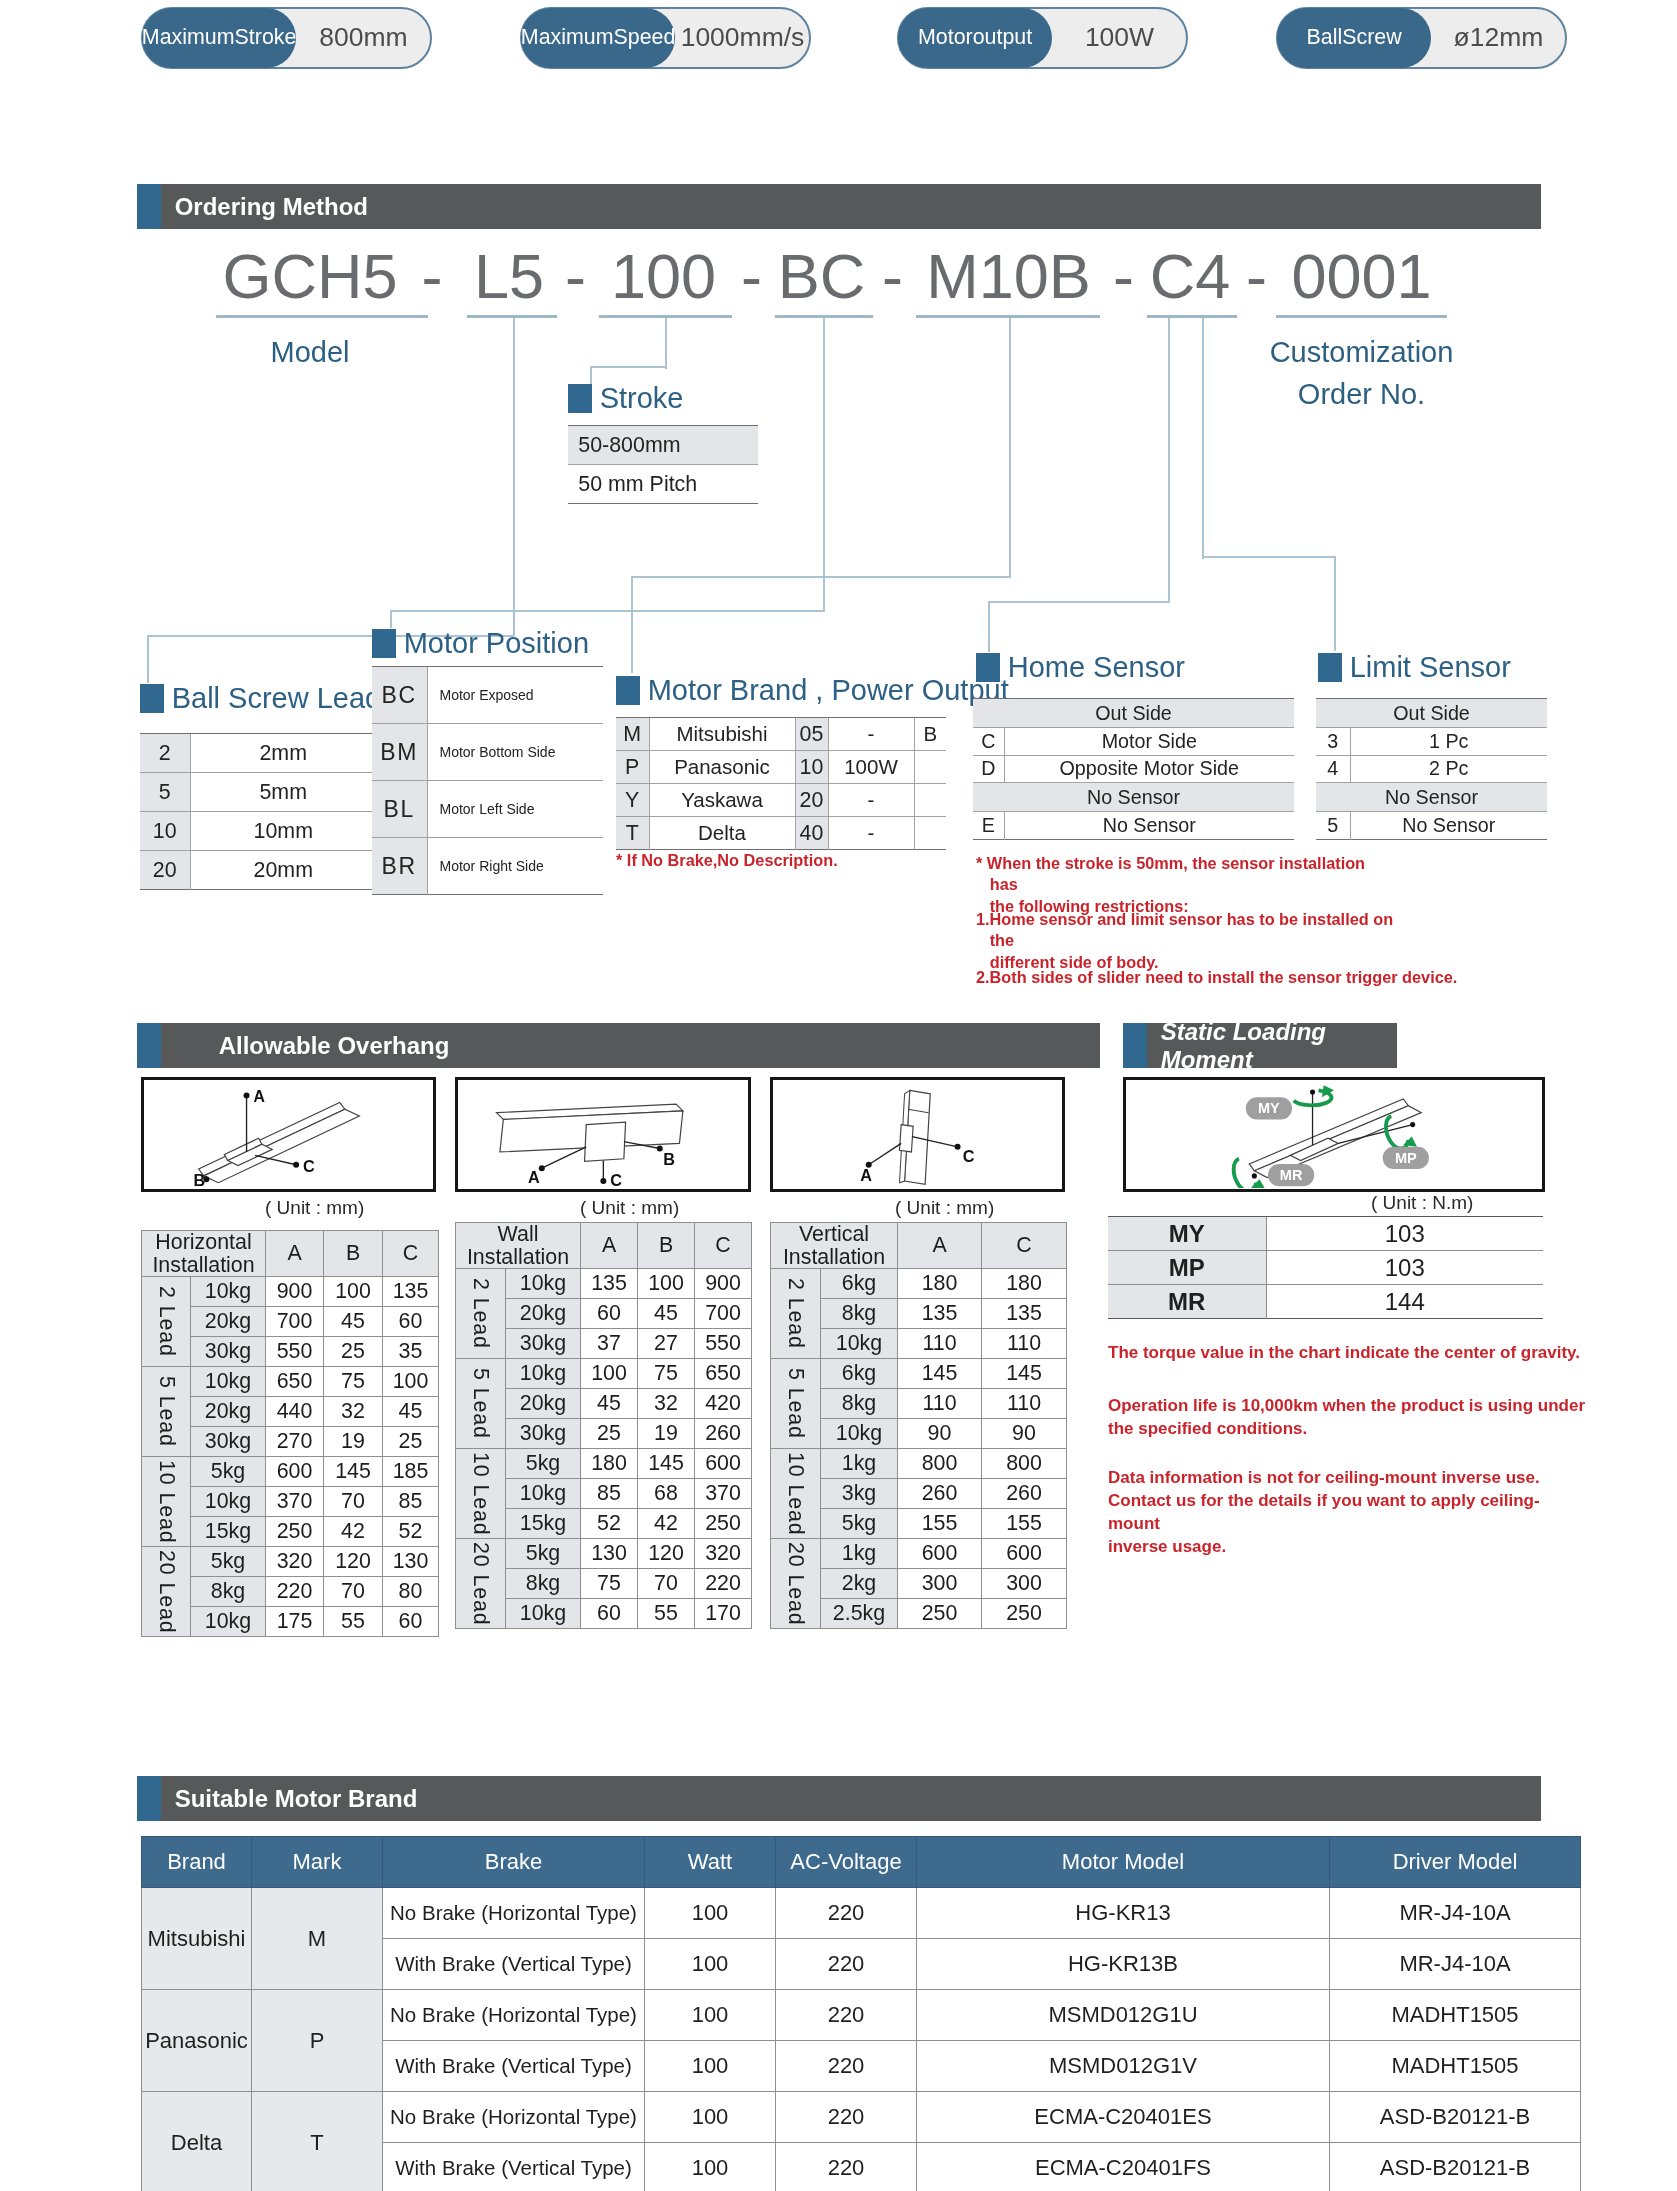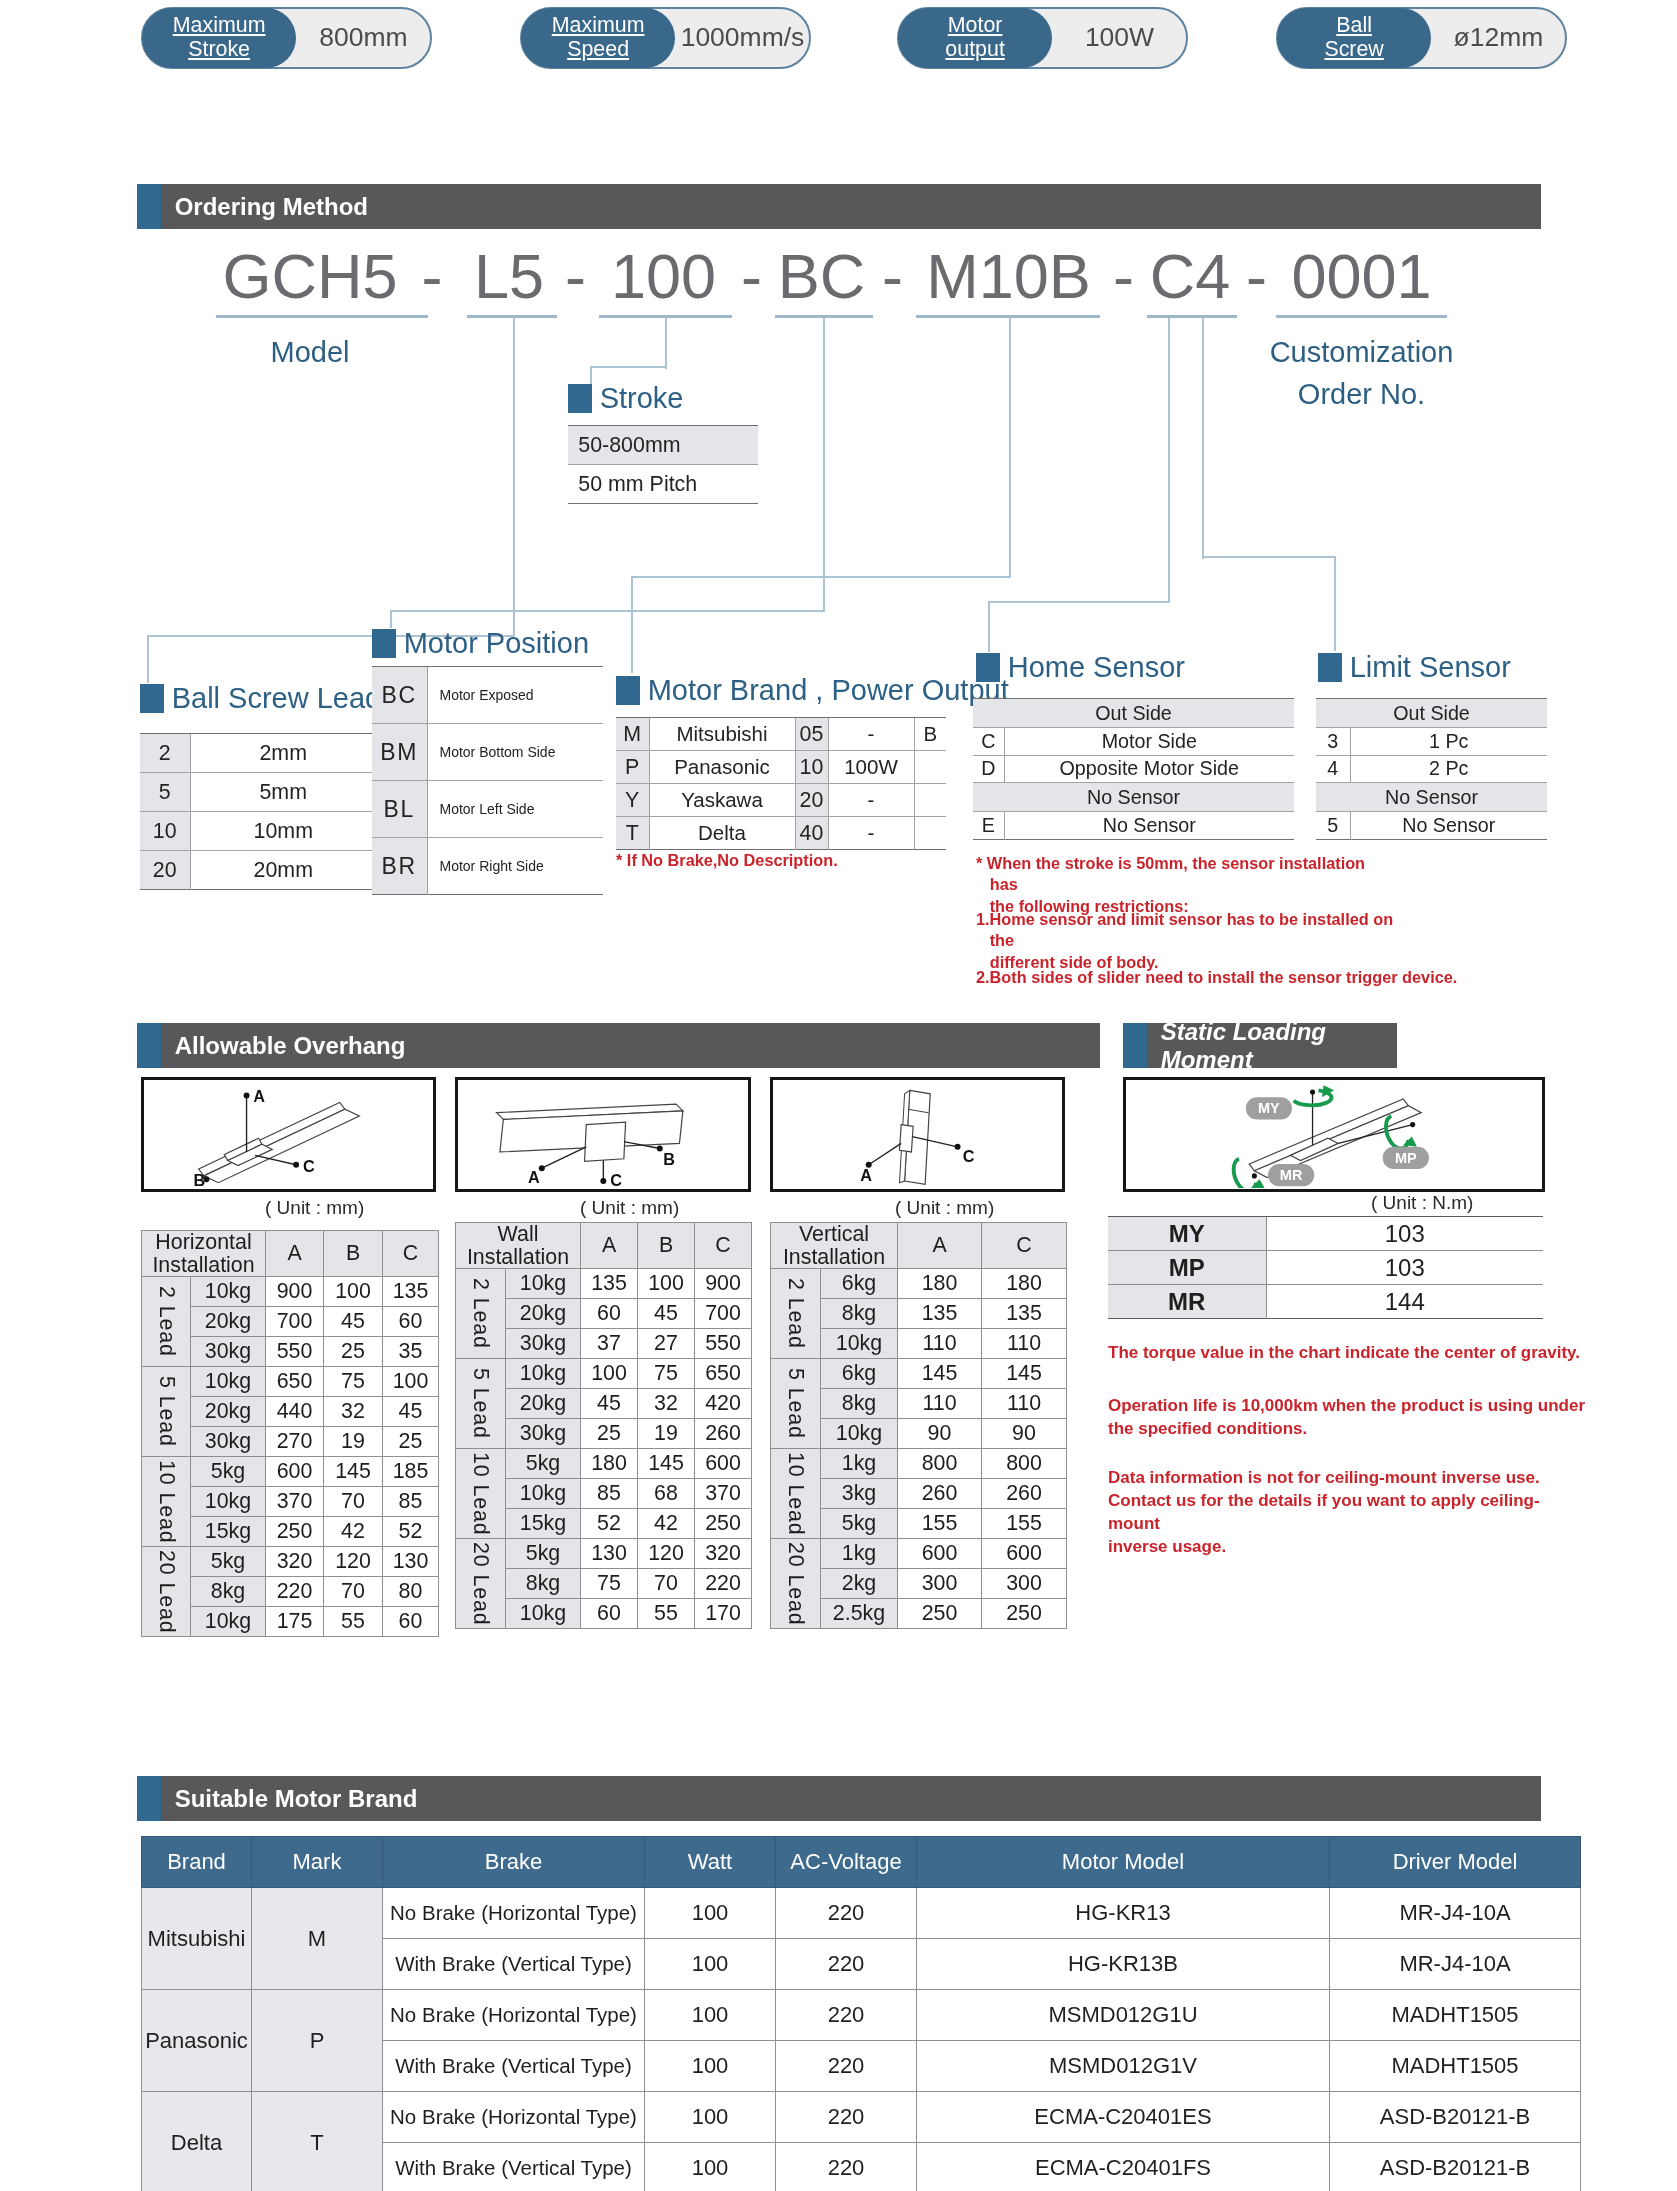--- a/index.html
+++ b/index.html
@@ -3,22 +3,22 @@
 <meta charset="utf-8">
 <style>
   html,body{margin:0;padding:0;background:#fff;}
   .page{position:relative;width:1678px;height:2192px;background:#ffffff;
         font-family:"Liberation Sans", sans-serif;overflow:hidden;color:#1f1f1f;}
 
   
   .badge{position:absolute;top:6.8px;height:62px;width:291px;background:#ededee;
          border:2.6px solid #5d83a1;border-radius:34px;box-sizing:border-box;}
   .badge-label{position:absolute;left:-0.9px;top:-0.9px;bottom:-0.9px;width:154px;background:#3a688a;
-         border-radius:34px;color:#fff;display:flex;flex-direction:column;justify-content:center;
-         align-items:center;font-size:21.4px;line-height:1.12;font-weight:400;text-decoration:underline;}
+         border-radius:34px;color:#fff;display:flex;flex-direction:row;justify-content:center;
+         align-items:center;font-size:21.4px;line-height:1.12;font-weight:400;}
   .badge-value{position:absolute;left:154px;right:0;top:0;bottom:0;display:flex;align-items:center;
          justify-content:center;font-size:26.5px;color:#4c4c4c;}
 
   
   .secbar{position:absolute;height:45px;background:#57585a;display:flex;align-items:center;
           color:#fff;font-size:24px;font-weight:700;box-sizing:border-box;}
   .secsq{width:24px;height:45px;background:#31688f;margin-right:13.7px;flex:none;}
 
   
   .mseg{position:absolute;top:243px;height:65px;font-size:63px;color:#6a6b6e;
@@ -355,21 +355,21 @@
         </tr>
       </tbody>
     </table>
 
   <div class="note" style="left:976px;top:853px;width:402px;">* When the stroke is 50mm, the sensor installation has
 the following restrictions:</div>
   <div class="note" style="left:976px;top:909px;width:419px;">1.Home sensor and limit sensor has to be installed on the
 different side of body.</div>
   <div class="note" style="left:976px;top:967px;width:531px;">2.Both sides of slider need to install the sensor trigger device.</div>
 
-  <div class="secbar" style="left:137px;top:1023px;width:963px;">
+  <div class="secbar" style="left:137px;top:1023px;width:963px;gap:44px;">
     <span class="secsq"></span>
     <span>Allowable Overhang</span>
   </div>
   <div class="secbar" style="left:1123px;top:1023px;width:274px;font-style:italic;">
     <span class="secsq"></span>
     <span>Static Loading Moment</span>
   </div>
 
   <div class="diagbox" style="left:141px;width:295px;">
     <svg width="288" height="108" viewBox="0 0 337 126">

